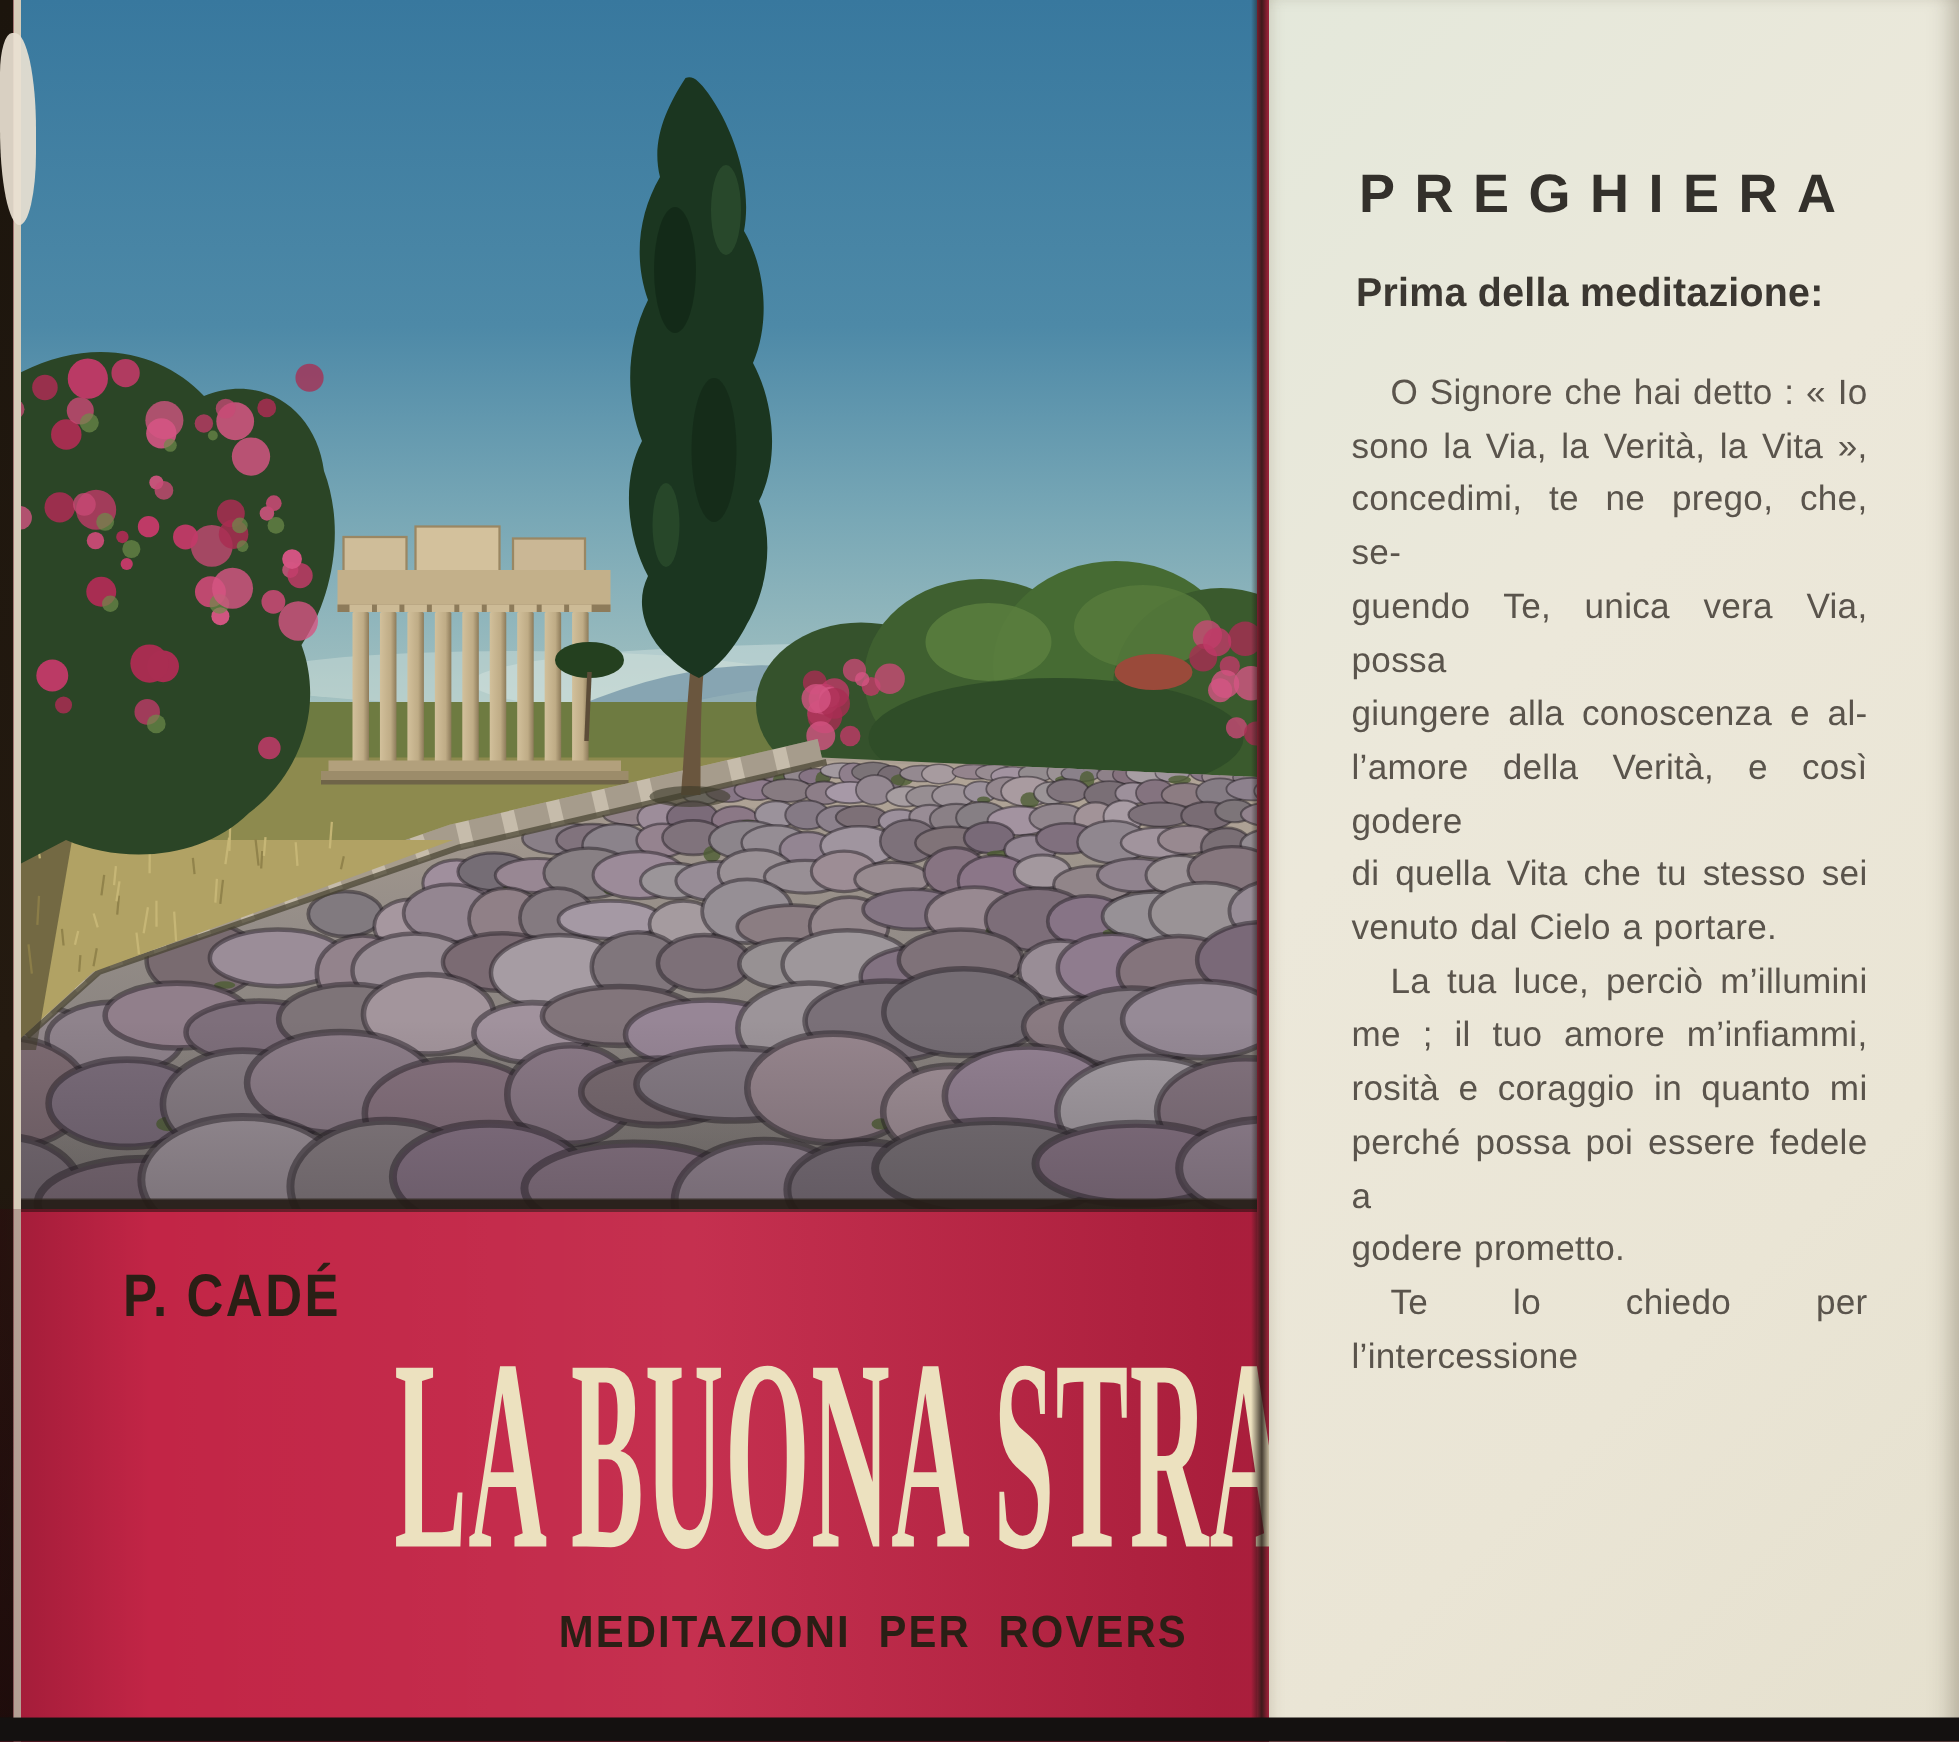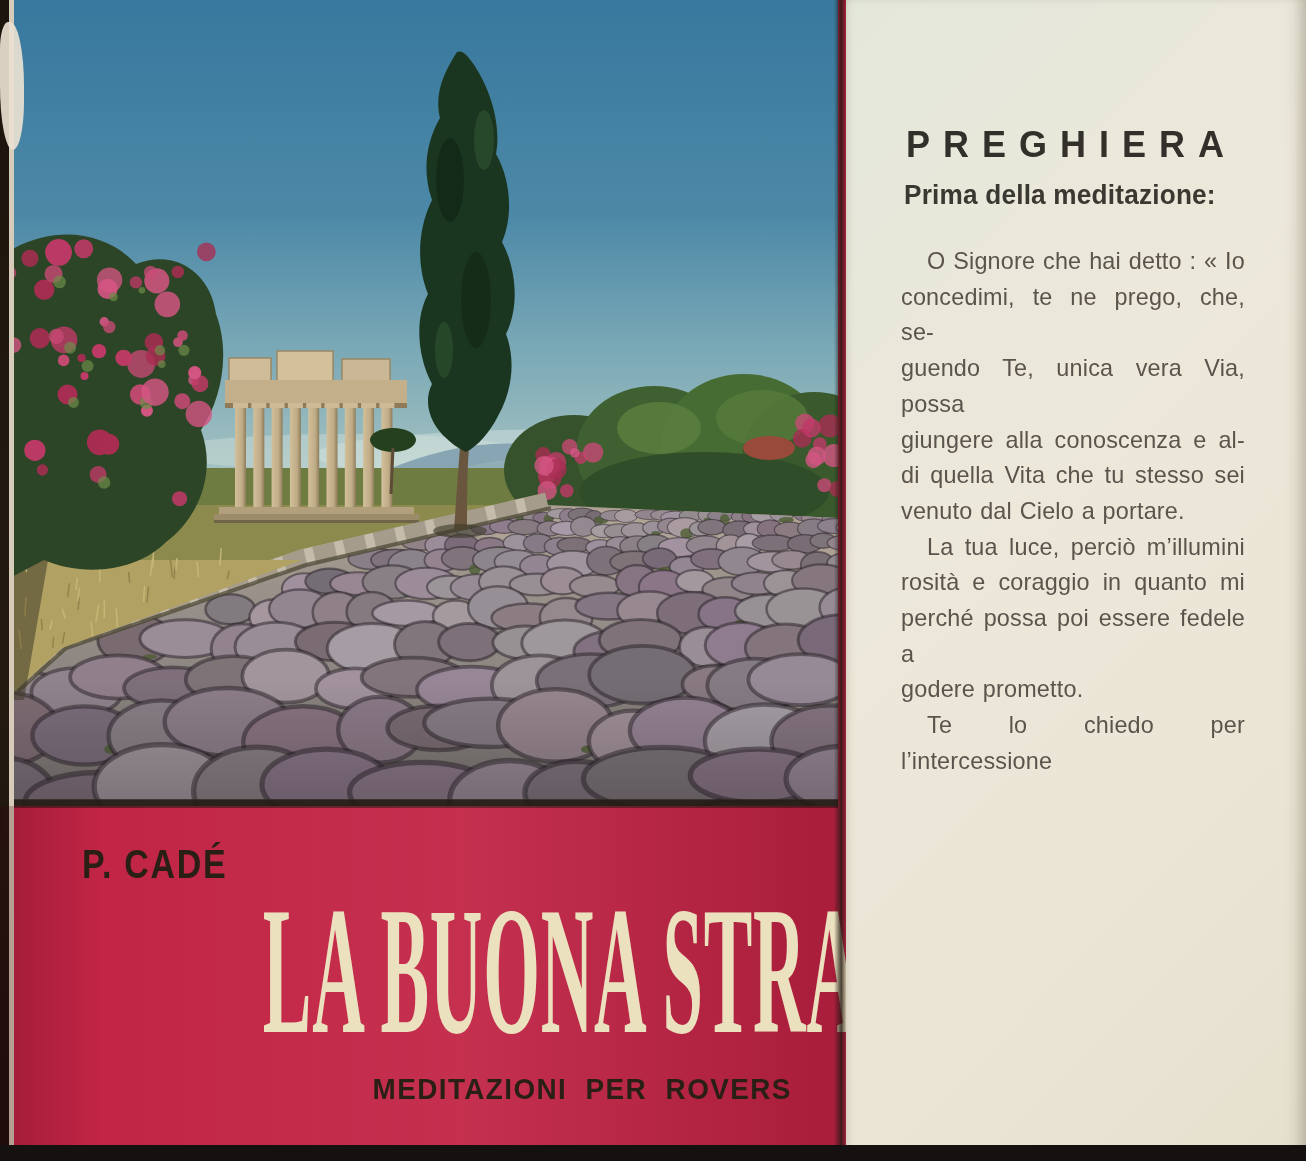--- a/index.html
+++ b/index.html
@@ -34,21 +34,21 @@
   
   .gutter{position:absolute;left:834px;top:0;width:16px;height:1161px;
       background:linear-gradient(to right,rgba(30,22,16,0),rgba(30,22,16,.8) 45%,rgba(30,22,16,.25) 72%,rgba(30,22,16,0));}
 
   
   .page{position:absolute;left:846px;top:0;width:460px;height:1161px;
       background:linear-gradient(135deg,#e4e8db,#ece8da 38%,#eae5d5 72%,#e5e0ce);}
   .page::after{content:"";position:absolute;inset:0;pointer-events:none;
       box-shadow:inset -14px 0 16px -10px rgba(90,80,60,.4), inset 6px 0 10px -6px rgba(120,105,80,.3);}
   .page-title{position:absolute;left:60px;top:108px;font-weight:bold;font-size:36px;
-      letter-spacing:13px;color:var(--page-heading,#33302b);white-space:nowrap;margin-top:16px;}
+      letter-spacing:13px;color:var(--page-heading,#33302b);white-space:nowrap;}
   .page-subtitle{position:absolute;left:58px;top:180px;font-weight:bold;font-size:27px;
       letter-spacing:.2px;color:#3b3731;transform:scaleX(.97);transform-origin:left center;
       white-space:nowrap;}
   .prayer{position:absolute;left:55px;top:244px;width:344px;
       font-size:23.4px;line-height:35.7px;color:var(--page-text,#5a544c);
       letter-spacing:.2px;word-spacing:1px;}
   .pline{text-align:justify;text-align-last:justify;}
   .pline.first{text-indent:26px;}
   .pline.end{text-align-last:left;}
 
@@ -515,26 +515,29 @@
     </div>
   </div>
 
   <div class="gutter"></div>
 
   <div class="page">
     <div class="page-title">PREGHIERA</div>
     <div class="page-subtitle">Prima della meditazione:</div>
     <div class="prayer">
         <div class="pline first">O Signore che hai detto : « Io</div>
+        <div class="pline">sono la Via, la Verità, la Vita »,</div>
         <div class="pline">concedimi, te ne prego, che, se-</div>
         <div class="pline">guendo Te, unica vera Via, possa</div>
         <div class="pline">giungere alla conoscenza e al-</div>
+        <div class="pline">l’amore della Verità, e così godere</div>
         <div class="pline">di quella Vita che tu stesso sei</div>
         <div class="pline end">venuto dal Cielo a portare.</div>
         <div class="pline first">La tua luce, perciò m’illumini</div>
+        <div class="pline">me ; il tuo amore m’infiammi,</div>
         <div class="pline">rosità e coraggio in quanto mi</div>
         <div class="pline">perché possa poi essere fedele a</div>
         <div class="pline end">godere prometto.</div>
         <div class="pline first">Te lo chiedo per l’intercessione</div>
       </div>
   </div>
 
   <div class="bottom-strip"></div>
 </div>
 

